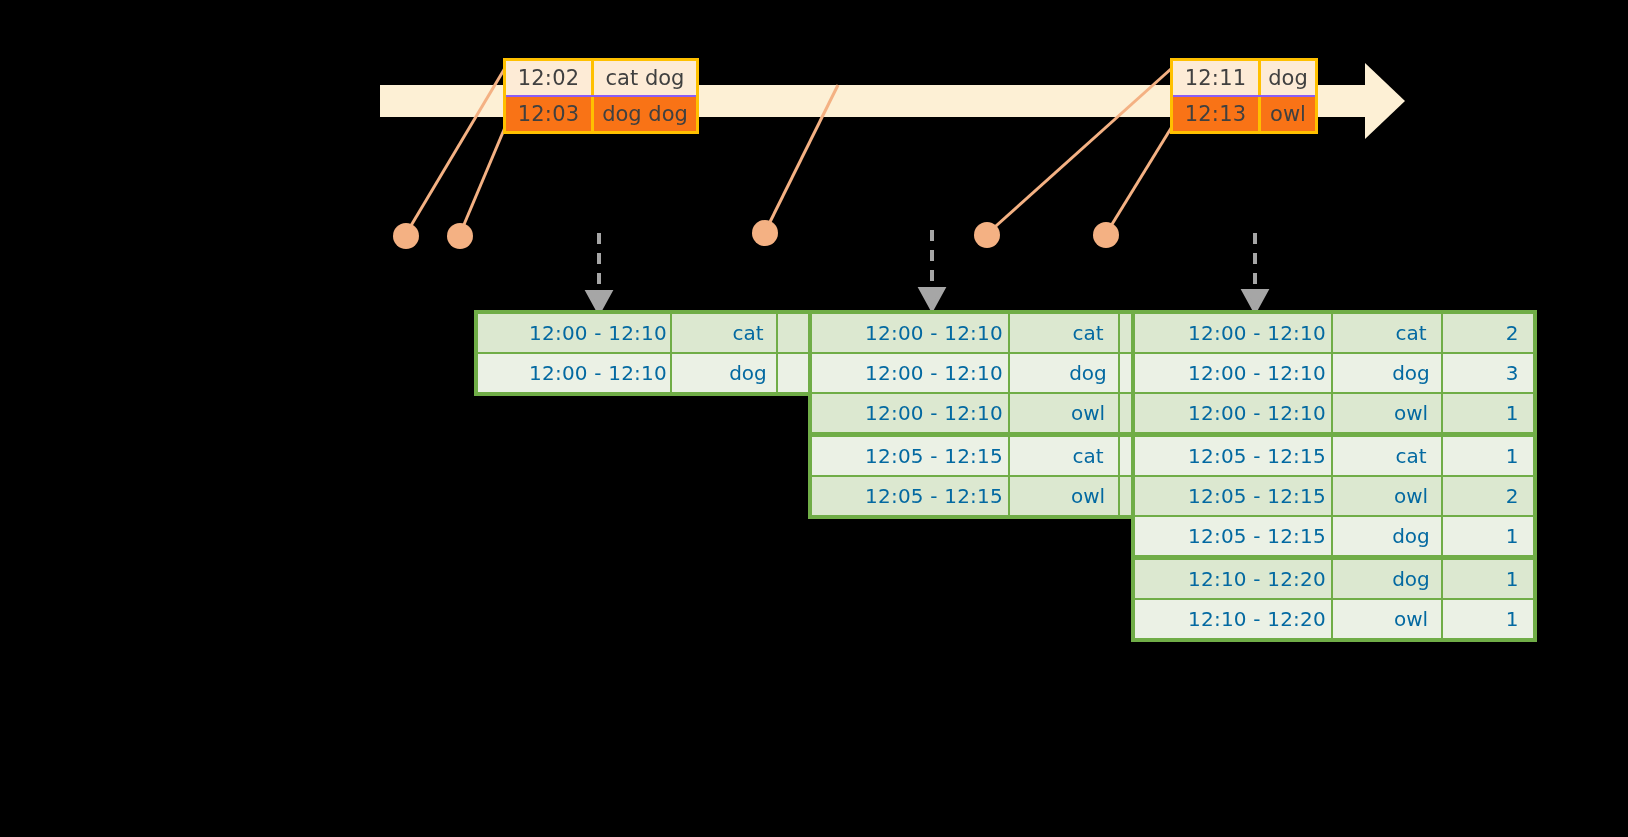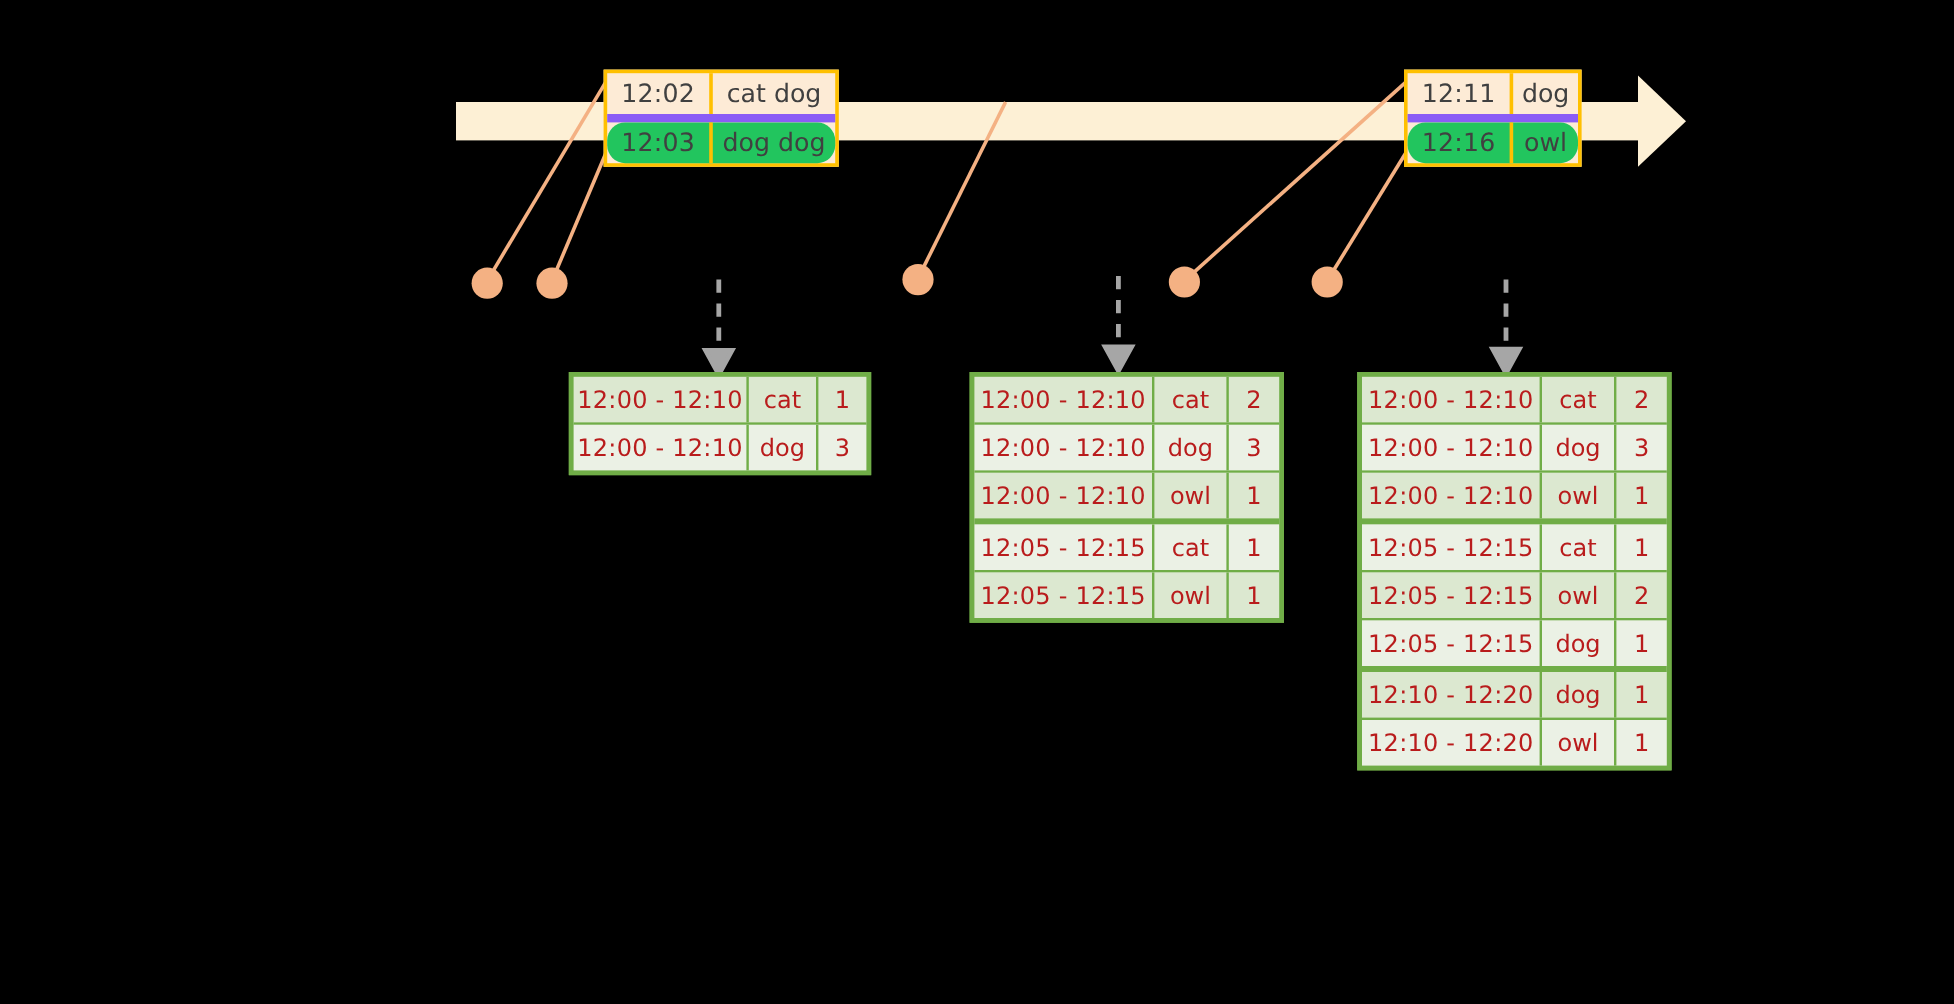--- a/index.html
+++ b/index.html
@@ -33,29 +33,28 @@
   .event-box {
     position: absolute;
     border: 3px solid #FFC000;
     box-sizing: border-box;
     background: #FDEBD6;
     z-index: 5;
   }
   .event-row {
     display: flex;
     align-items: stretch;
-    border-bottom: 7px solid #8b5cf6;
+    border-bottom: 2px solid #8b5cf6;
     box-sizing: border-box;
   }
   .event-row:last-child {
     border-bottom: none;
   }
   .event-row.alt {
-    background: #22c55e;
-    border-radius: 15px;
+    background: #f97316;
   }
   .event-time {
     width: 88px;
     border-right: 3px solid #FFC000;
     box-sizing: border-box;
     display: flex;
     align-items: center;
     justify-content: center;
     font-size: 21px;
     color: #404040;
@@ -97,23 +96,24 @@
     background: #DCE8D0;
   }
   .res-row.plain {
     background: #EBF1E5;
   }
   .res-cell {
     display: flex;
     align-items: center;
     justify-content: center;
     font-size: 20px;
-    color: #b91c1c;
+    color: #0369a1;
     padding: 7px 0;
     box-sizing: border-box;
+    margin-left: 48px;
   }
   .res-window {
     width: 148px;
     border-right: 2px solid #70AD47;
     letter-spacing: 0.2px;
   }
   .res-word {
     width: 62px;
     border-right: 2px solid #70AD47;
   }
@@ -189,21 +189,21 @@
     </div>
   </div>
 
 
   <div class="event-box" style="left:1170px; top:58px; width:148px;">
     <div class="event-row">
       <div class="event-time">12:11</div>
       <div class="event-words">dog</div>
     </div>
     <div class="event-row alt">
-      <div class="event-time">12:16</div>
+      <div class="event-time">12:13</div>
       <div class="event-words">owl</div>
     </div>
   </div>
 
   <div class="result-table tbl-1" style="left:474px; top:310px;">
     <div class="res-row shade">
       <div class="res-cell res-window">12:00 - 12:10</div>
       <div class="res-cell res-word">cat</div>
       <div class="res-cell res-count">1</div>
     </div>

